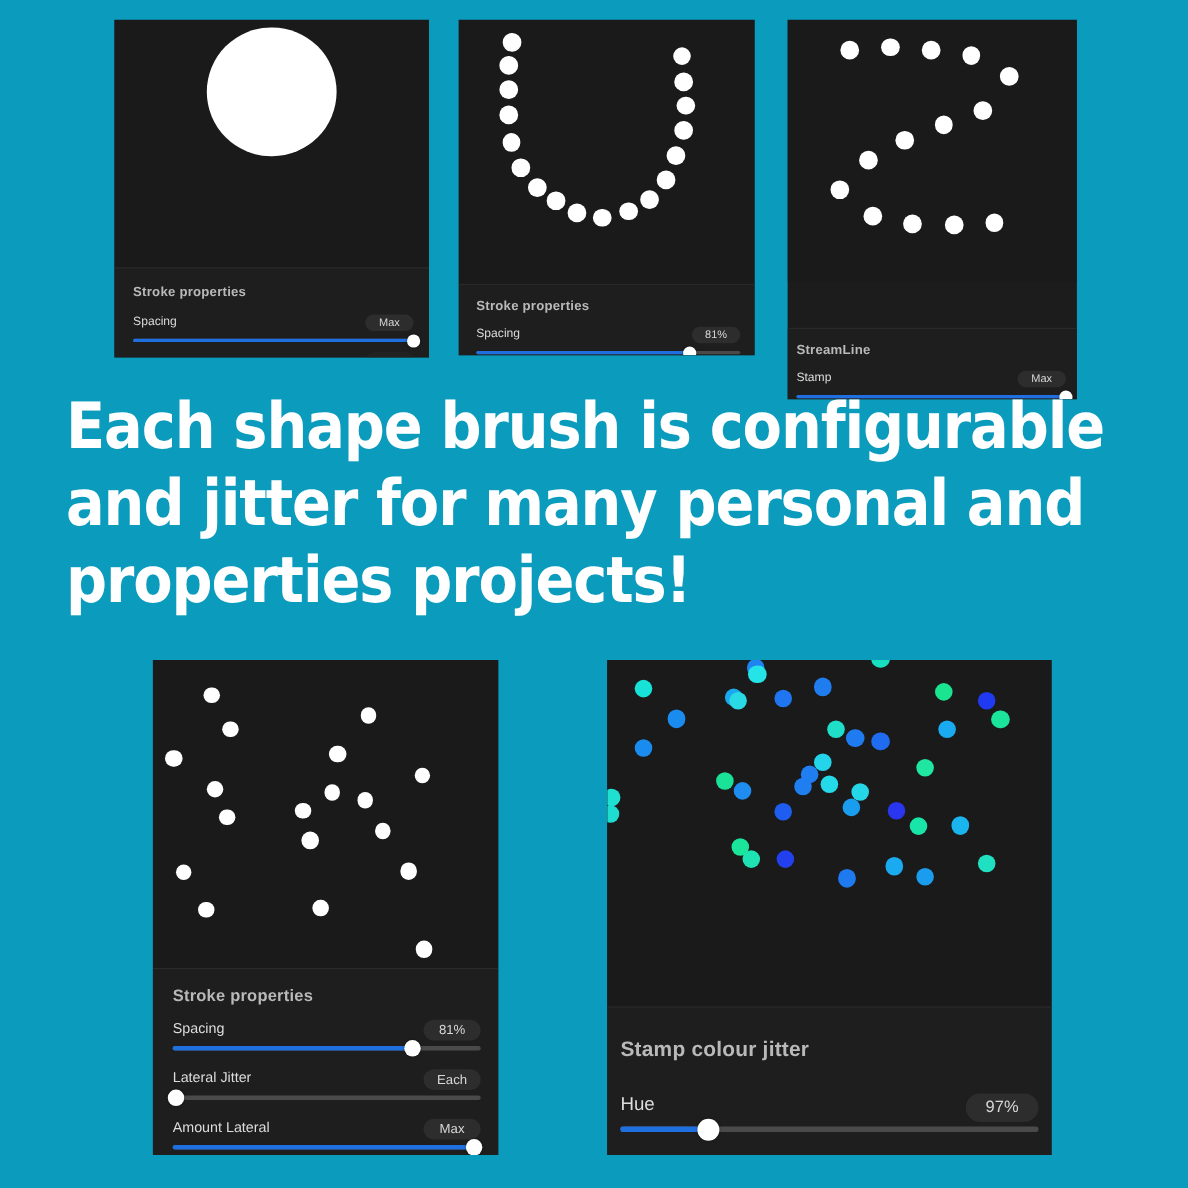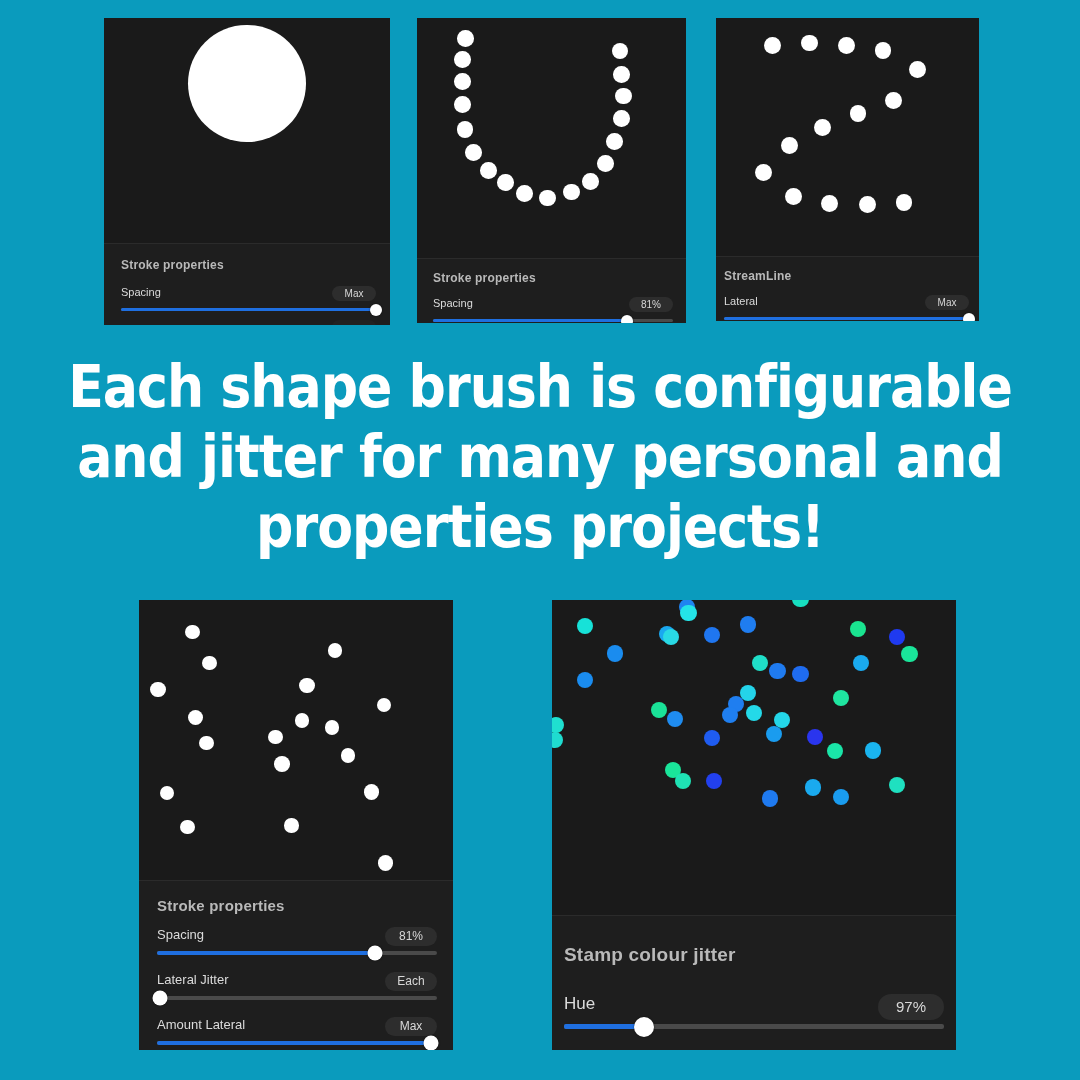--- a/index.html
+++ b/index.html
@@ -87,21 +87,21 @@
   .xl .row-label{font-size:17px;}
   .xl .badge{font-size:15px;line-height:26px;height:26px;width:66px;}
   .xl .track{height:5px;}
   .xl .thumb{width:20px;height:20px;}
 
   
   .headline{
     position:absolute;
     left:60px;right:60px;
     top:352px;
-    text-align:center;
+    text-align:left;
     color:#ffffff;
     font-family:"DejaVu Sans","Liberation Sans",sans-serif;
     font-weight:bold;
     font-size:58px;
     line-height:70px;
     letter-spacing:-1px;
     font-stretch:condensed;
   }
   .headline div{white-space:nowrap;}
 </style>
@@ -159,41 +159,41 @@
         <span class="row-label">Spacing</span>
         <span class="badge">81%</span>
         <div class="track" style="top:22px;">
           <div class="fill" style="width:81%;"></div>
           <div class="thumb" style="left:81%;top:50%;"></div>
         </div>
       </div>
     </div>
   </div>
 
-  <div class="panel small" style="left:716px;top:18px;width:263px;height:303px;">
+  <div class="panel small" style="left:716px;top:18px;width:263px;height:345px;">
     <div class="canvas" style="height:238px;">
         <div class="dot" style="width: 16.832px; height: 16.832px; left: 48.129px; top: 18.954px; background: rgb(255, 255, 255);"></div>
         <div class="dot" style="width: 16.832px; height: 16.832px; left: 84.949px; top: 16.574px; background: rgb(255, 255, 255);"></div>
         <div class="dot" style="width: 16.832px; height: 16.832px; left: 121.769px; top: 18.954px; background: rgb(255, 255, 255);"></div>
         <div class="dot" style="width: 16.832px; height: 16.832px; left: 158.589px; top: 24.428px; background: rgb(255, 255, 255);"></div>
         <div class="dot" style="width: 16.832px; height: 16.832px; left: 192.779px; top: 42.754px; background: rgb(255, 255, 255);"></div>
         <div class="dot" style="width: 16.832px; height: 16.832px; left: 169.109px; top: 73.694px; background: rgb(255, 255, 255);"></div>
         <div class="dot" style="width: 16.832px; height: 16.832px; left: 133.604px; top: 86.784px; background: rgb(255, 255, 255);"></div>
         <div class="dot" style="width: 16.832px; height: 16.832px; left: 98.099px; top: 101.064px; background: rgb(255, 255, 255);"></div>
         <div class="dot" style="width: 16.832px; height: 16.832px; left: 65.224px; top: 118.914px; background: rgb(255, 255, 255);"></div>
         <div class="dot" style="width: 16.832px; height: 16.832px; left: 38.924px; top: 146.284px; background: rgb(255, 255, 255);"></div>
         <div class="dot" style="width: 16.832px; height: 16.832px; left: 69.169px; top: 170.084px; background: rgb(255, 255, 255);"></div>
         <div class="dot" style="width: 16.832px; height: 16.832px; left: 104.674px; top: 177.224px; background: rgb(255, 255, 255);"></div>
         <div class="dot" style="width: 16.832px; height: 16.832px; left: 142.809px; top: 178.414px; background: rgb(255, 255, 255);"></div>
         <div class="dot" style="width: 16.832px; height: 16.832px; left: 179.629px; top: 176.034px; background: rgb(255, 255, 255);"></div>
       </div>
     <div class="props" style="height:65px;">
       <div class="props-title" style="position:absolute;left:8px;top:12px;">StreamLine</div>
       <div class="row" style="position:absolute;left:8px;right:10px;top:38px;height:26px;">
-        <span class="row-label">Lateral</span>
+        <span class="row-label">Stamp</span>
         <span class="badge">Max</span>
         <div class="track" style="top:22px;">
           <div class="fill" style="width:100%;"></div>
           <div class="thumb" style="left:100%;top:50%;"></div>
         </div>
       </div>
     </div>
   </div>
 
   <div class="headline">

